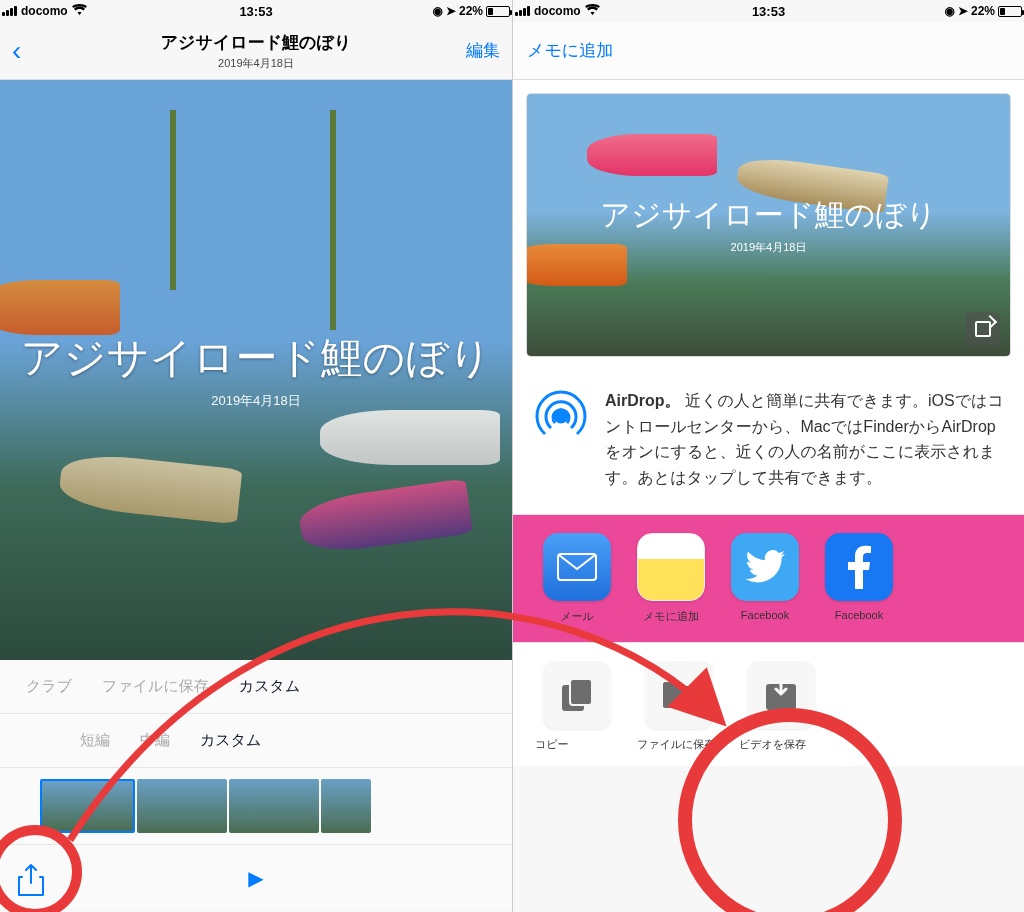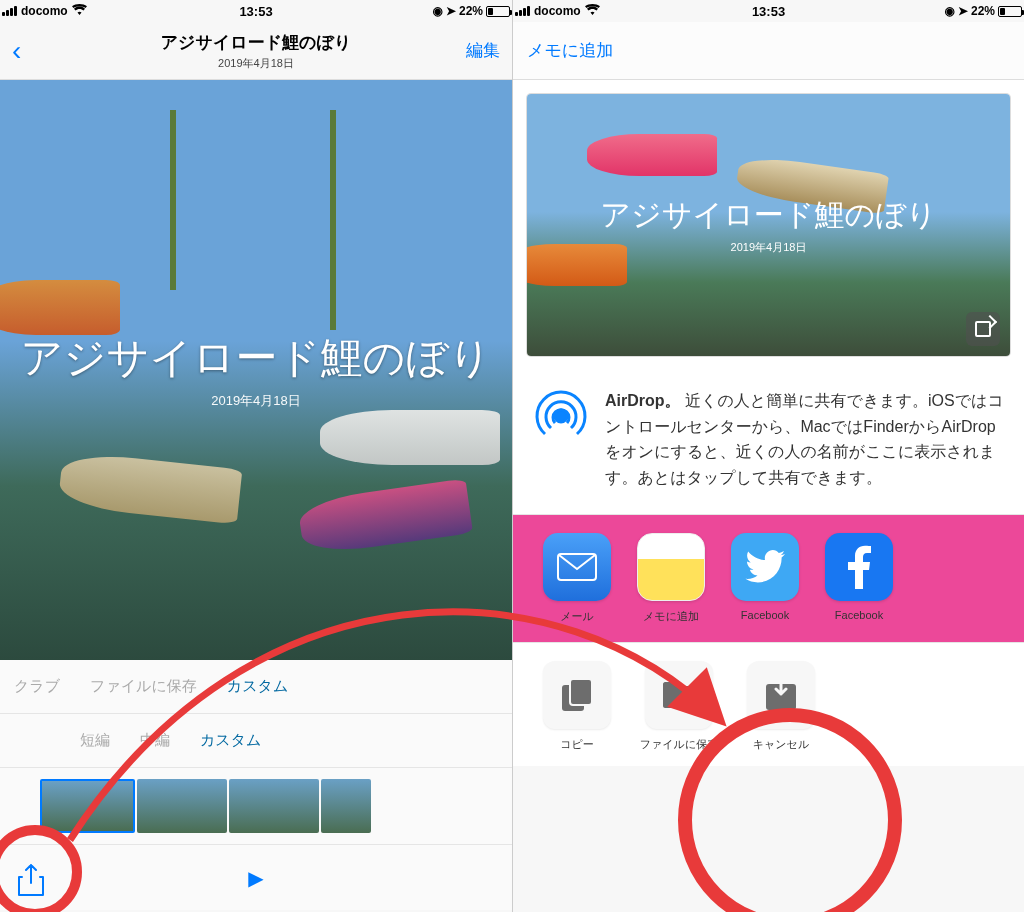--- a/index.html
+++ b/index.html
@@ -28,22 +28,22 @@
 .hero { height: 580px; position: relative; background: linear-gradient(#6aa3d8 45%, #3e6a5a 70%, #2c4a3e); display:flex; flex-direction:column; align-items:center; justify-content:center; color:#fff;}
 .hero .koi{ position:absolute; border-radius:40% 10% 10% 40%; opacity:.9;}
 .k1{ left:-20px; top:200px; width:140px; height:55px; background:linear-gradient(#e08a2e,#d0551a);}
 .k2{ left:60px; top:380px; width:180px; height:55px; background:linear-gradient(#d8c9a5,#b49f6f); transform:rotate(6deg);}
 .k3{ left:320px; top:330px; width:180px; height:55px; background:linear-gradient(#eeedea,#d0d0cf);}
 .k4{ left:300px; top:410px; width:170px; height:55px; background:linear-gradient(#d84d86,#59357f); transform:rotate(-8deg);}
 .hero h2{ font-family: "Songti SC","Hiragino Mincho ProN",serif; font-size:42px; font-weight:400; z-index:2; text-shadow:0 1px 3px rgba(0,0,0,.4);}
 .hero p{ font-size:13px; margin-top:6px; z-index:2; opacity:.95;}
 .pole{ position:absolute; width:6px; background:#5a7a3a; top:30px;}
 
-.option-row{ height:54px; display:flex; align-items:center; gap:30px; padding:0 14px; border-bottom:1px solid #e5e5e5; background:#fafafa; color:#aaa; font-size:15px;}
-.option-row .sel{ color:#0369a1;}
+.option-row{ height:54px; display:flex; align-items:center; gap:30px; padding:0 26px; border-bottom:1px solid #e5e5e5; background:#fafafa; color:#aaa; font-size:15px;}
+.option-row .sel{ color:#0f172a;}
 .option-row.r2{ padding-left:80px;}
 .timeline{ height:76px; display:flex; align-items:center; padding:0 14px 0 40px; background:#fafafa; position:relative;}
 .timeline .clips{ flex:1; height:54px; display:flex; gap:2px;}
 .clip{ height:54px; background:linear-gradient(#6aa0c5,#4a6d52); border-radius:2px;}
 .clip.c1{ width:95px; border:2px solid #007aff;}
 .clip.c2{ width:90px;}.clip.c3{ width:90px;}.clip.c4{ width:50px;}
 .editbar{ height:66px; display:flex; align-items:center; justify-content:center; background:#fafafa; border-top:1px solid #e5e5e5; position:relative;}
 .share-icon{ position:absolute; left:18px; bottom:16px; width:26px; height:30px; z-index:3;}
 .play-icon{ color:#007aff; font-size:20px;}
 
@@ -67,21 +67,21 @@
 .airdrop-icon{ width:56px; height:56px; flex-shrink:0; border-radius:50%; display:flex; align-items:center; justify-content:center;}
 .airdrop-text{ font-size:16px; line-height:1.6; color:#333;}
 .airdrop-text b{ font-weight:700;}
 
 .approw{ display:flex; gap:10px; padding:18px 17px 18px 22px; background:#ec4899; border-bottom:1px solid #e5e5e5; overflow:hidden;}
 .app{ width:84px; text-align:center; flex-shrink:0;}
 .app-icon{ width:68px; height:68px; border-radius:15px; margin:0 auto 8px; display:flex; align-items:center; justify-content:center; box-shadow:0 1px 3px rgba(0,0,0,.15);}
 .app-label{ font-size:11px; color:#333;}
 
 .actionrow{ display:flex; gap:18px; padding:18px 0 14px 22px; background:#fff;}
-.action{ width:84px; text-align:center; flex-shrink:0;}
+.action{ width:84px; flex-shrink:0;}
 .action-icon{ width:68px; height:68px; border-radius:12px; background:#f7f7f7; margin:0 auto 8px; display:flex; align-items:center; justify-content:center; color:#6d6d6d; box-shadow:0 1px 2px rgba(0,0,0,.08);}
 .action-label{ font-size:11px; color:#333; line-height:1.3;}
 
 .mail{ background:linear-gradient(#4aa0f8,#1f6fdc);}
 .msg{ background:linear-gradient(#5fe06a,#1ec12e);}
 .notes{ background:linear-gradient(#fff 38%,#ffe15a 38%); border:1px solid #eee;}
 .tw{ background:#3ea8f4;}
 .fb{ background:#1877f2;}
 
 .annotation{ position:absolute; inset:0; pointer-events:none; z-index:20;}
@@ -271,21 +271,21 @@
         </div>
       <div class="action-label">ファイルに保存</div>
     </div>
     <div class="action">
       <div class="action-icon">
           <svg width="34" height="34" viewBox="0 0 34 34">
             <rect x="2" y="6" width="30" height="26" rx="3" fill="#6d6d6d"></rect>
             <path d="M17 0v16m0 0l-5-5m5 5l5-5" stroke="#f7f7f7" stroke-width="3" stroke-linecap="round" fill="none"></path>
           </svg>
         </div>
-      <div class="action-label">キャンセル</div>
+      <div class="action-label">ビデオを保存</div>
     </div>
   </div>
 </div>
 
 <svg class="annotation" width="1024" height="912">
   <defs>
       <marker id="arr" viewBox="0 0 12 12" refX="10" refY="6" markerWidth="8" markerHeight="8" orient="auto">
         <path d="M0 0L12 6L0 12z" fill="#e83a3a"></path>
       </marker>
     </defs>

